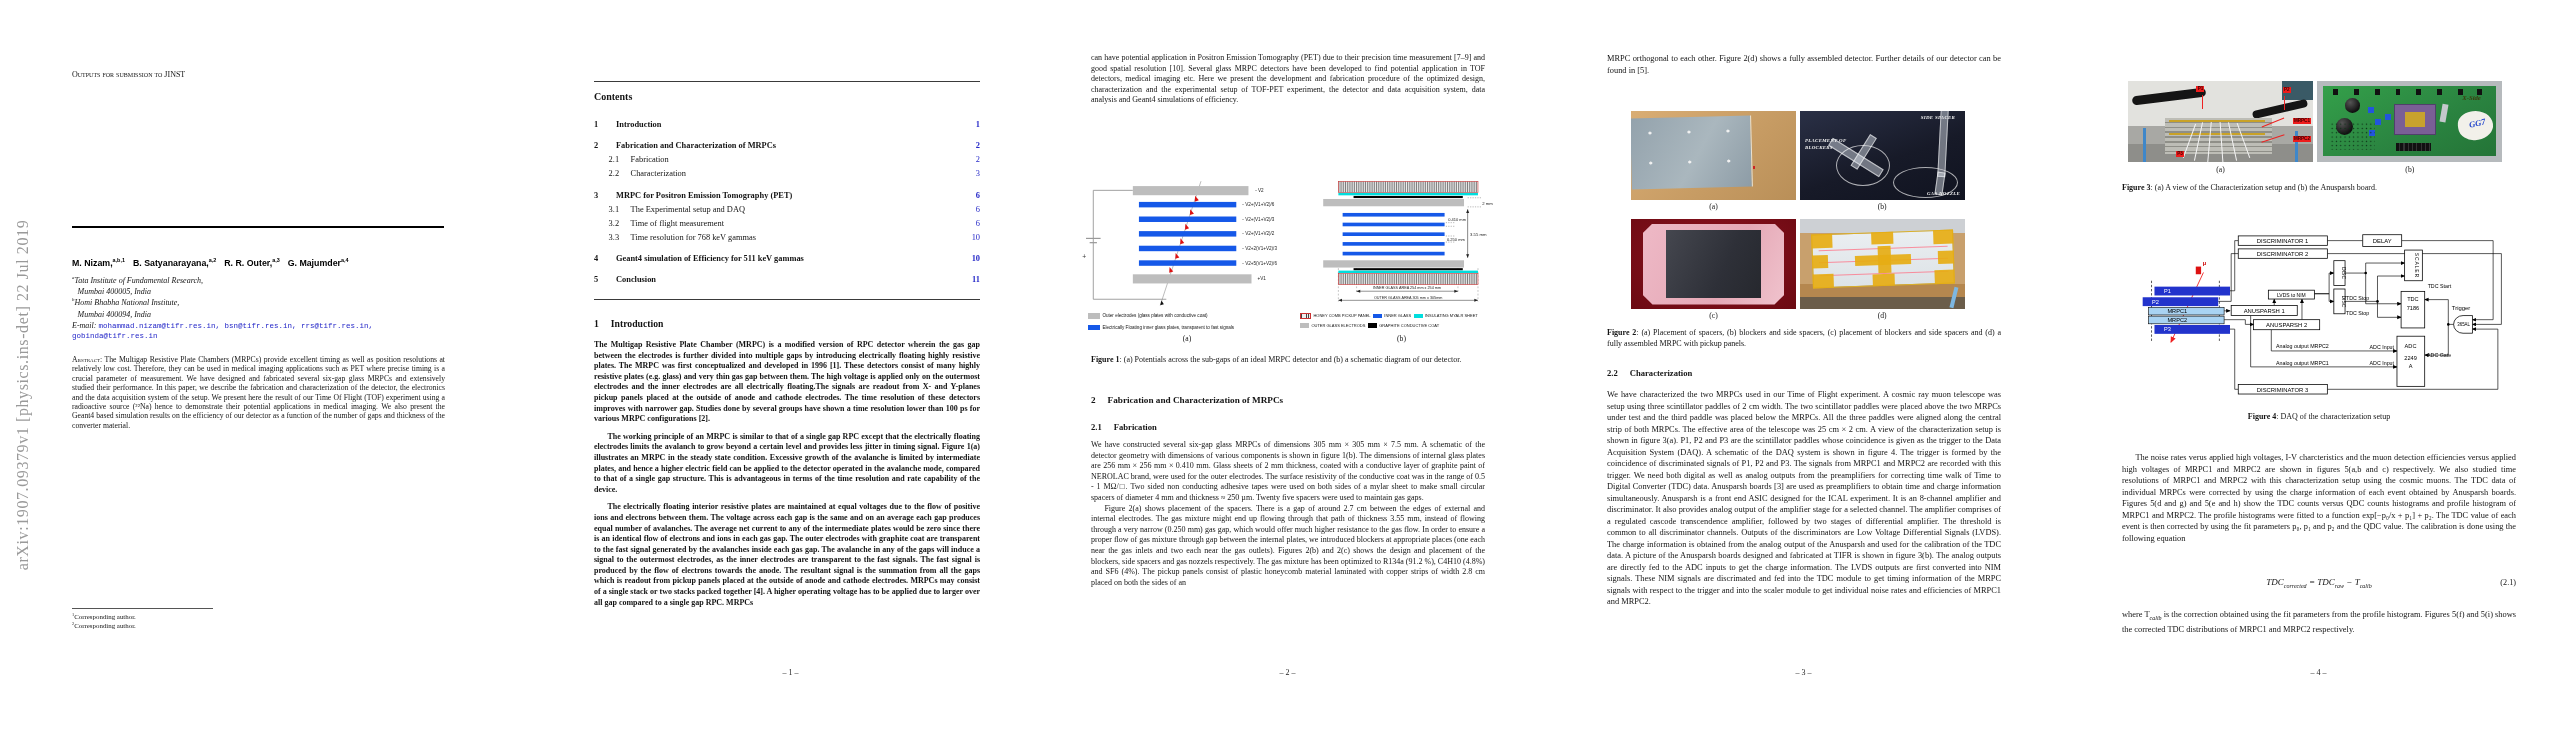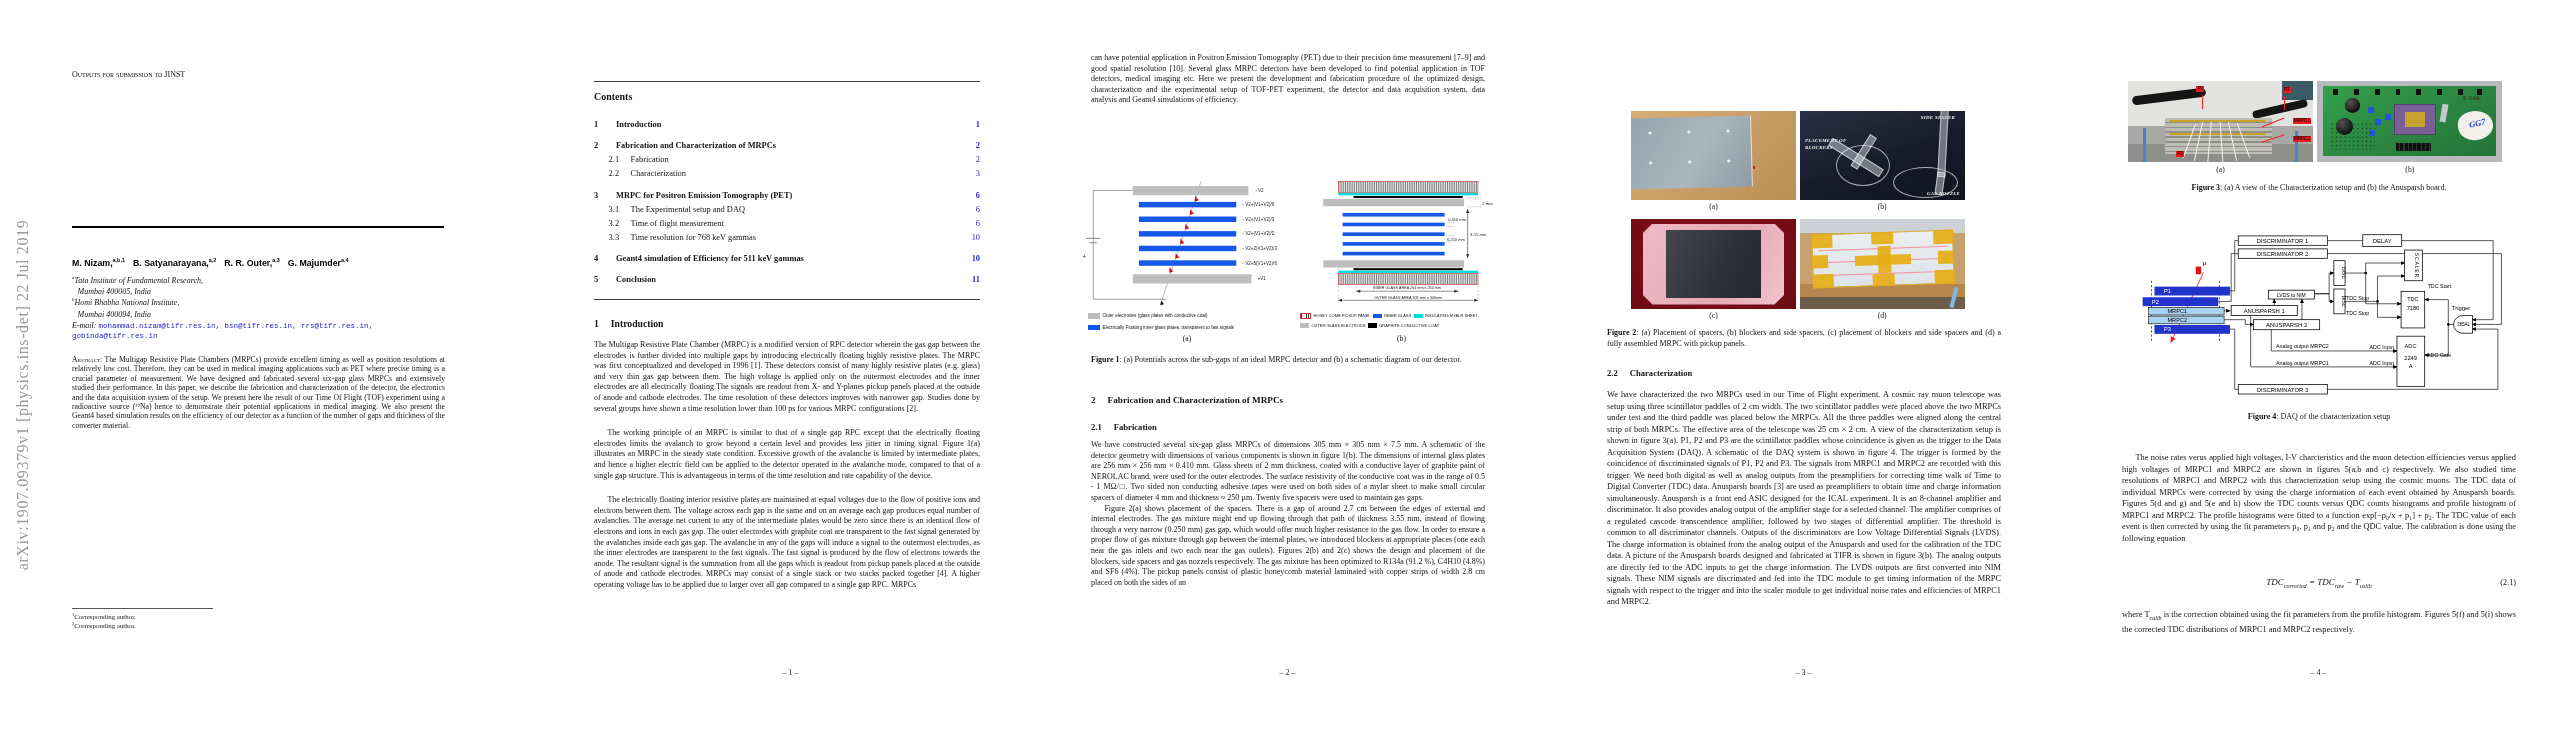--- a/index.html
+++ b/index.html
@@ -47,22 +47,22 @@
   .toc-row.lvl1 .toc-num{margin-left:14.6px;}
   .toc-label{flex:1;}
   .toc-page{flex:none;color:#2427c8;}
   .p2-rule2{left:61px;top:299px;width:386px;}
   .sechead{display:flex;font-weight:bold;}
   .sechead .n{flex:none;margin-right:12px;}
   .h1{font-size:9.7px;}
   .h2{font-size:9.2px;}
   .h3{font-size:8.6px;}
   .p2-sec1{left:61px;top:318px;width:386px;}
-  .p2-body{left:61px;top:340px;width:386px;font-size:8px;line-height:10.6px;}
-  .p2-body p + p{margin-top:14px;}
+  .p2-body{left:61px;top:340px;width:386px;font-size:8px;line-height:10.6px;font-weight:bold;}
+  .p2-body p + p{margin-top:7px;}
   
   .p3-cont{left:61px;top:53px;width:394px;font-size:8px;line-height:10.6px;}
   .fig1a-svg{left:45px;top:180px;}
   .fig1b-svg{left:275px;top:180px;}
   .leg{font-family:"Liberation Sans",sans-serif;}
   .fig1a-leg{left:58px;top:311px;width:214px;font-size:4.6px;line-height:9.7px;}
   .fig1b-leg{left:270px;top:312px;width:204px;font-size:4px;line-height:8px;}
   .leg-row{display:flex;align-items:center;gap:2.4px;margin-bottom:1.8px;flex-wrap:nowrap;}
   .sw{flex:none;display:inline-block;}
   .sw-a{width:12px;height:5.5px;}
@@ -137,21 +137,21 @@
   .ph3b .dots{position:absolute;left:4%;bottom:8%;width:26%;height:40%;
       background-image:radial-gradient(#0d3016 0.7px,rgba(0,0,0,0) 0.9px);background-size:4.3px 4.3px;}
   .ph3b .hand{position:absolute;right:9%;top:12%;color:#3c3c10;font-style:italic;font-weight:bold;font-size:6.7px;}
   .ph3b .blob{position:absolute;right:2%;top:36%;width:35px;height:29px;background:#f2f0ea;border-radius:45% 55% 50% 50%;
       transform:rotate(-8deg);}
   .ph3b .gg{position:absolute;right:6%;top:46%;color:#2244cc;font-style:italic;font-weight:bold;font-size:8.5px;
       transform:rotate(-12deg);}
   .p5-sublabs{left:67px;top:165px;width:375px;display:flex;}
   .p5-sublabs span{width:185px;text-align:center;display:inline-block;}
   .p5-sublabs span + span{margin-left:4.3px;}
-  .p5-cap{left:61px;top:183px;width:394px;text-align:center;}
+  .p5-cap{left:61px;top:183px;width:394px;text-align:left;}
   .daq{left:68px;top:230px;}
   .p5-cap4{left:61px;top:412px;width:394px;text-align:center;}
   .p5-body{left:61px;top:452px;width:394px;font-size:8.4px;line-height:11.5px;}
   .p5-eq{left:61px;top:577px;width:394px;font-size:9px;font-style:italic;text-align:center;}
   .p5-eq .sub{font-size:6px;vertical-align:sub;}
   .p5-eq .eqnum{position:absolute;right:0;top:1.2px;font-style:normal;font-size:8.2px;}
   .p5-body2{left:61px;top:609px;width:394px;font-size:8.4px;line-height:11.5px;}
   svg text{font-family:"Liberation Sans",sans-serif;}
 </style>
 </head>
@@ -388,20 +388,21 @@
         <span>Fabrication</span>
     </div>
     <div class="abs p3-body">
       <p class="just">We have constructed several six-gap glass MRPCs of dimensions 305 mm × 305 mm × 7.5 mm. A schematic of the detector geometry with dimensions of various components is shown in figure 1(b). The dimensions of internal glass plates are 256 mm × 256 mm × 0.410 mm. Glass sheets of 2 mm thickness, coated with a conductive layer of graphite paint of NEROLAC brand, were used for the outer electrodes. The surface resistivity of the conductive coat was in the range of 0.5 - 1 MΩ/□. Two sided non conducting adhesive tapes were used on both sides of a mylar sheet to make small circular spacers of diameter 4 mm and thickness ≈ 250 µm. Twenty five spacers were used to maintain gas gaps.</p>
       <p class="just indent">Figure 2(a) shows placement of the spacers. There is a gap of around 2.7 cm between the edges of external and internal electrodes. The gas mixture might end up flowing through that path of thickness 3.55 mm, instead of flowing through a very narrow (0.250 mm) gas gap, which would offer much higher resistance to the gas flow. In order to ensure a proper flow of gas mixture through gap between the internal plates, we introduced blockers at appropriate places (one each near the gas inlets and two each near the gas outlets). Figures 2(b) and 2(c) shows the design and placement of the blockers, side spacers and gas nozzels respectively. The gas mixture has been optimized to R134a (91.2 %), C4H10 (4.8%) and SF6 (4%). The pickup panels consist of plastic honeycomb material laminated with copper strips of width 2.8 cm placed on both the sides of an</p>
     </div>
     <div class="footer">– 2 –</div>
   </div>
 
   <div class="page" id="page-4">
+    <p class="abs p4-cont just">MRPC orthogonal to each other. Figure 2(d) shows a fully assembled detector. Further details of our detector can be found in [5].</p>
 
     <div class="ph ph-a">
       <div class="glass"></div>
       <div class="reddot"></div>
     </div>
     <div class="ph ph-b">
       <div class="strip" style="right:11%;top:-2.4px;width:5.5px;height:74%;transform:rotate(3deg);"></div>
       <div class="strip" style="left:16%;top:47%;width:58px;height:6.7px;transform:rotate(32deg);"></div>
       <div class="strip" style="left:27%;top:42%;width:35px;height:5.5px;transform:rotate(-58deg);"></div>
       <div class="strip" style="right:13%;bottom:6%;width:5.5px;height:20.7px;transform:rotate(8deg);"></div>

